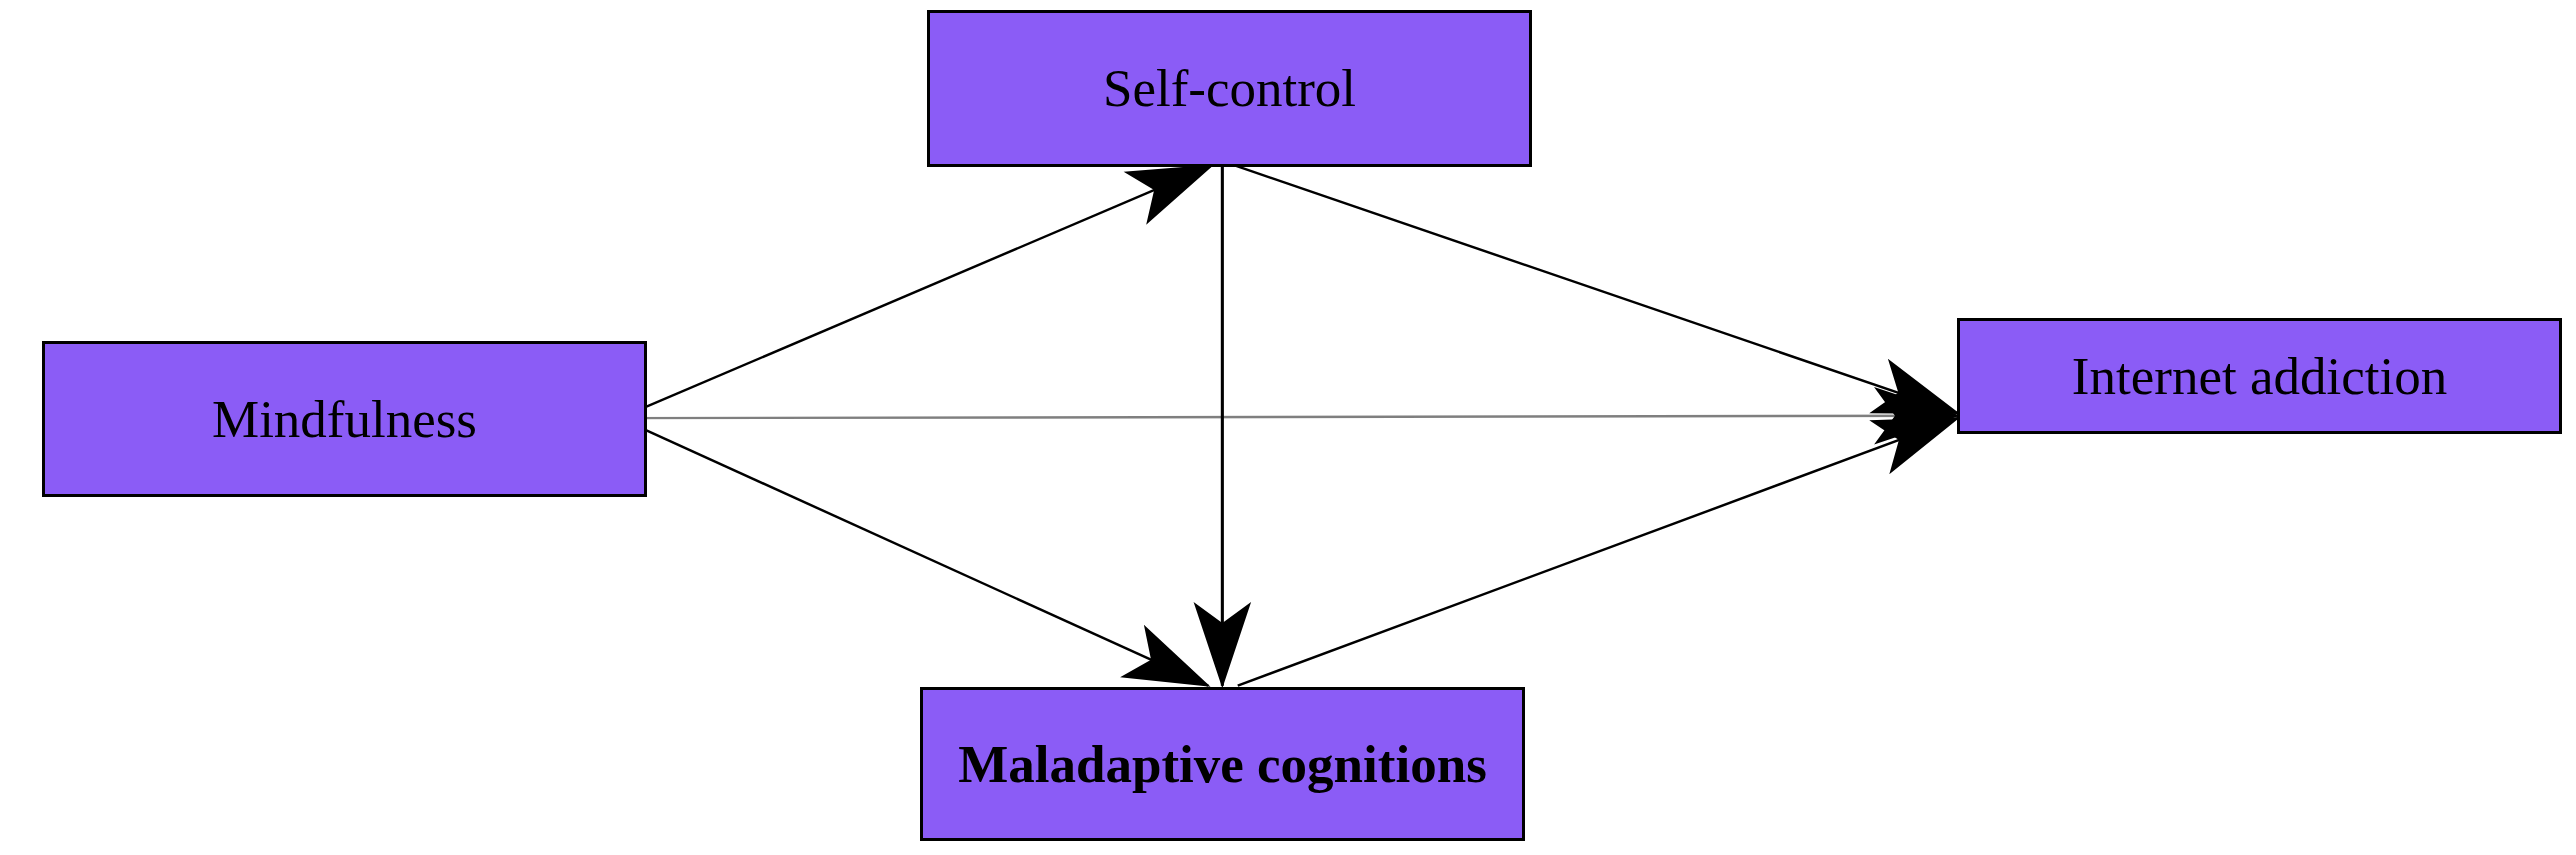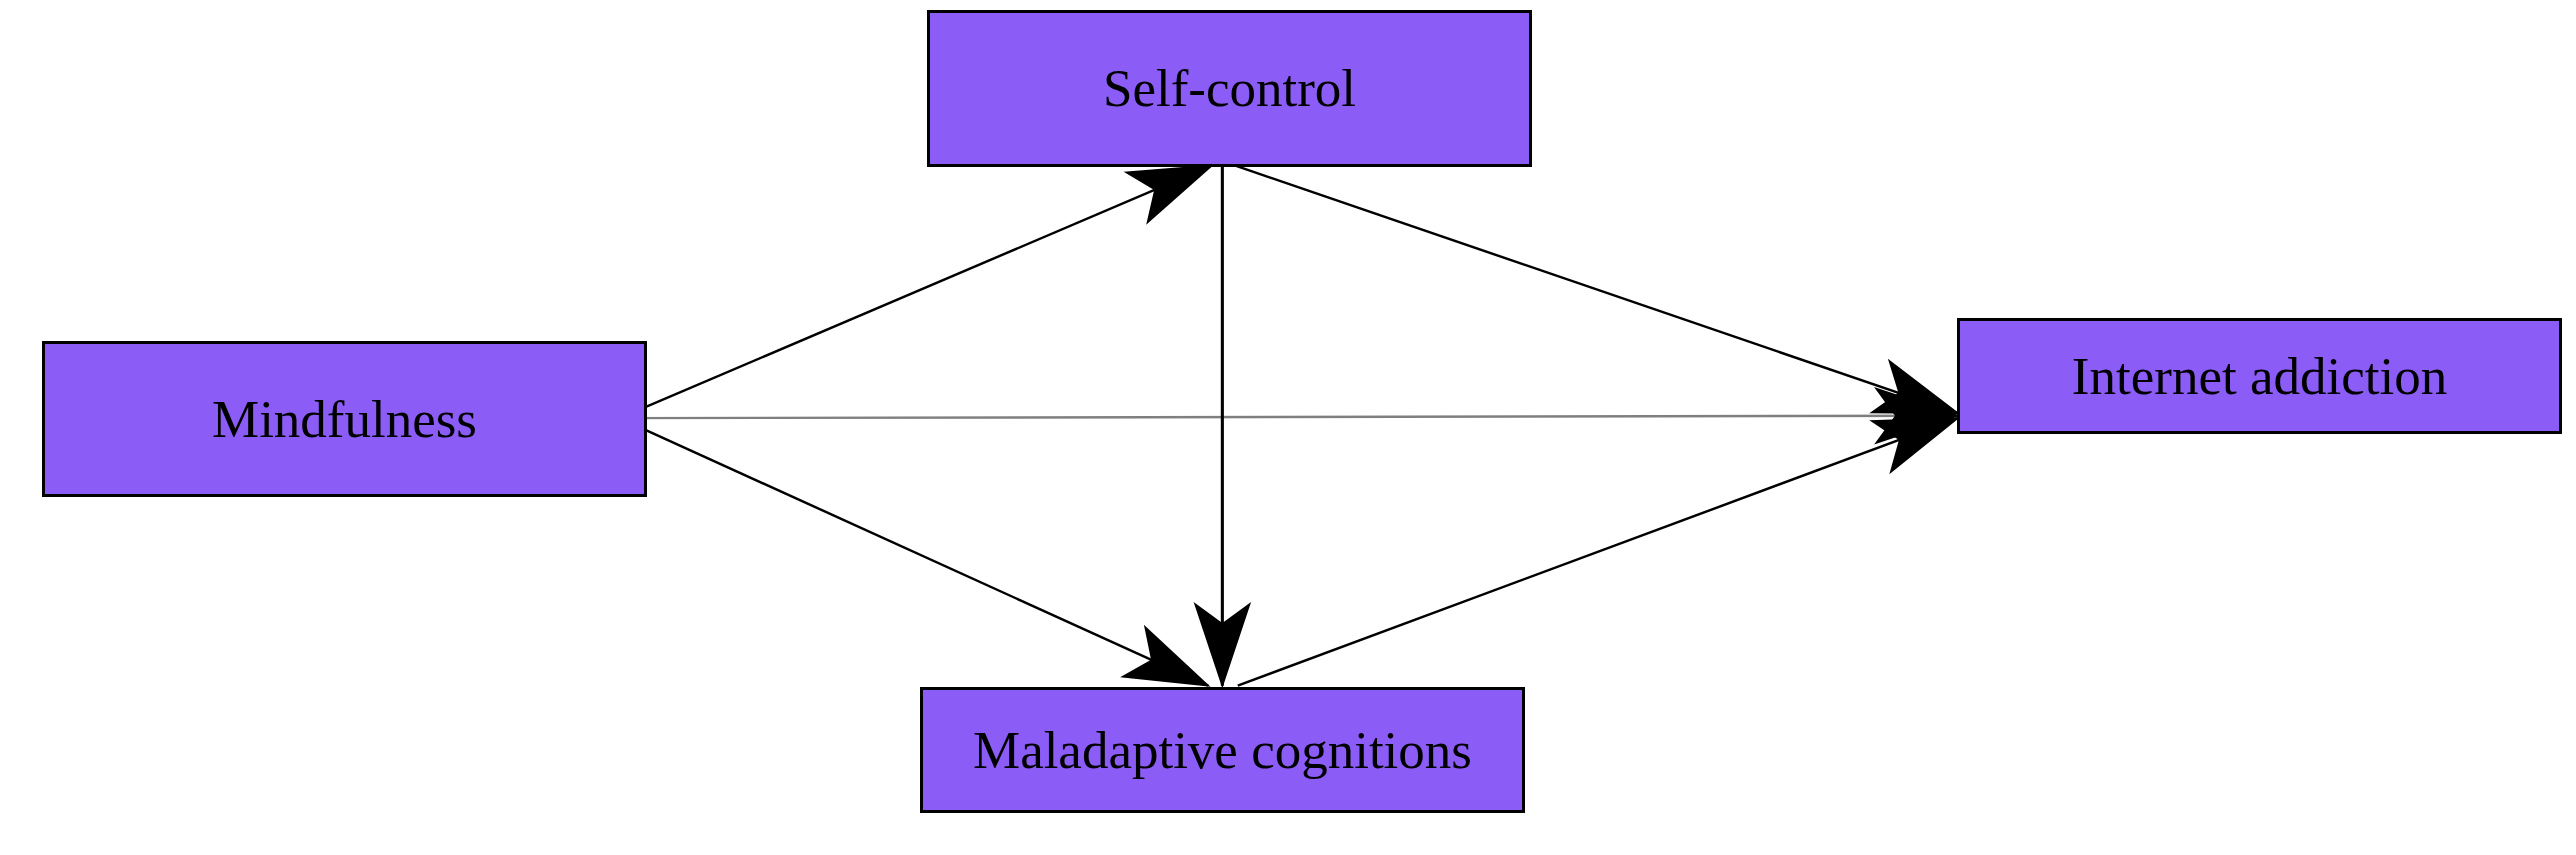--- a/index.html
+++ b/index.html
@@ -31,21 +31,21 @@
     align-items: center;
     justify-content: center;
     text-align: center;
     font-size: 53px;
     color: #000000;
     line-height: 1;
     white-space: nowrap;
   }
   .node-mindfulness   { left: 14px;   top: 341px;  width: 605px; height: 156px; margin-left: 28px; }
   .node-self-control  { left: 927px; top: 10px;   width: 605px; height: 157px; }
-  .node-maladaptive   { left: 920px; top: 687px; width: 605px; height: 126px; }
+  .node-maladaptive   { left: 920px; top: 687px; width: 605px; height: 154px; font-weight: bold; }
   .node-internet      { left: 1957px; top: 318px;  width: 605px; height: 116px; }
 </style>
 </head>
 <body>
 
 <div class="canvas">
 
   <svg class="edges-layer" viewBox="0 0 4179 1388" width="2576" height="856" xmlns="http://www.w3.org/2000/svg">
     <defs>
       <marker id="head" markerUnits="userSpaceOnUse" markerWidth="140" markerHeight="100" viewBox="0 0 66 44" refX="64" refY="22" orient="auto">

